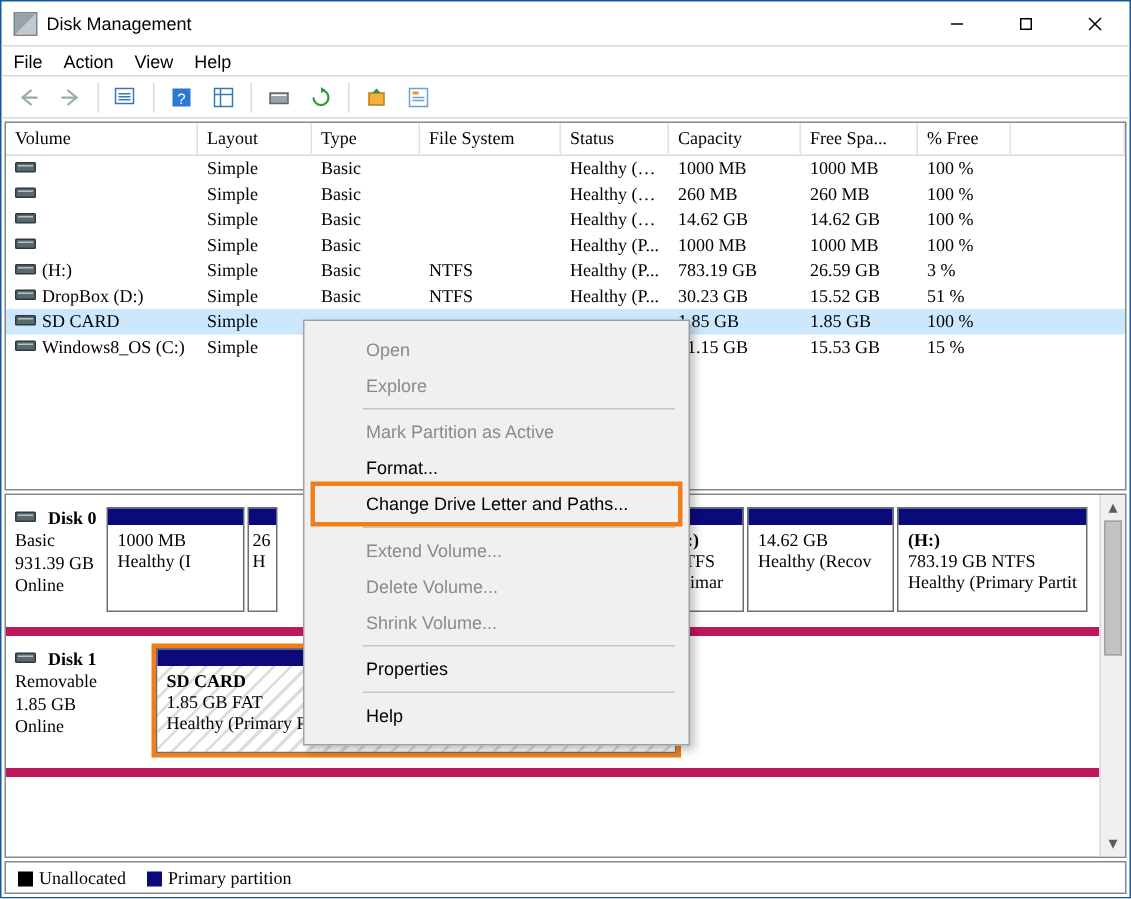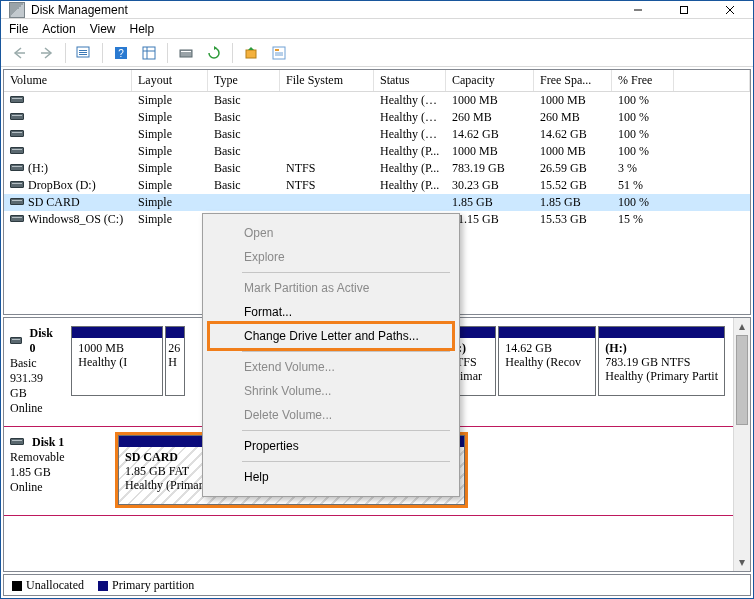--- a/index.html
+++ b/index.html
@@ -1,18 +1,18 @@
 <!DOCTYPE html>
 <html><head>
 <meta charset="utf-8">
 <style>
   * { box-sizing: border-box; }
   html, body { margin:0; padding:0; font-family: "Segoe UI", Tahoma, sans-serif; font-size:12px; color:#000; background:#fff; }
   .window { width:754px; height:599px; border:1px solid #18569c; position:relative; background:#fff; display:flex; flex-direction:column; }
-  .titlebar { height:18px; display:flex; align-items:center; border-bottom:1px solid #d9d9d9; }
+  .titlebar { height:30px; display:flex; align-items:center; border-bottom:1px solid #d9d9d9; }
   .titlebar .ticon { width:16px; height:16px; margin:0 6px 0 8px; background:linear-gradient(135deg,#9aa3a8 0 50%,#c2c9ce 50% 100%); border:1px solid #7a848a; }
   .titlebar .title { flex:0 0 auto; font-size:12px; }
   .titlebar .spacer { flex:1; }
   .winbtn { width:46px; height:30px; display:flex; align-items:center; justify-content:center; }
   .winbtn svg { width:10px; height:10px; }
   .menubar { height:20px; display:flex; align-items:center; gap:14px; padding:0 8px; border-bottom:1px solid #d9d9d9; }
   .menubar .mi { cursor:default; }
   .toolbar { height:28px; display:flex; align-items:center; gap:4px; padding:0 6px; border-bottom:1px solid #d9d9d9; }
   .tbtn { width:24px; height:22px; display:flex; align-items:center; justify-content:center; border:1px solid transparent; }
   .tsep { width:1px; height:20px; background:#d9d9d9; margin:0 2px; }
@@ -24,21 +24,21 @@
   .c-vol{width:128px;} .c-lay{width:76px;} .c-typ{width:72px;} .c-fs{width:94px;} .c-st{width:72px;} .c-cap{width:88px;} .c-fsz{width:78px;} .c-pf{width:62px;} .c-rest{flex:1;}
   .vol-rows { }
   .vrow { display:flex; height:17px; align-items:center; }
   .vrow.selected { background:#cce8ff; }
   .vc { padding:0 6px; overflow:hidden; text-overflow:ellipsis; white-space:nowrap; }
   .disk-icon { display:inline-block; width:14px; height:7px; background:#5a686f; border:1px solid #2d3a40; border-radius:1px; margin-right:4px; position:relative; top:-1px;}
   .disk-icon::after{content:"";position:absolute;top:1px;left:1px;right:1px;height:1px;background:#b6c0c5;}
   
   .gfx-pane { flex:1; border:1px solid #828790; margin:0 2px 2px 2px; background:#fff; position:relative; overflow:hidden; display:flex; }
   .gfx-scroll { flex:1; overflow:hidden; }
-  .disk-row { display:flex; align-items:stretch; border-bottom:1px solid #be185d; padding:8px 8px 10px 6px; gap:16px;justify-content:flex-end; }
+  .disk-row { display:flex; align-items:stretch; border-bottom:6px solid #be185d; padding:8px 8px 10px 6px; gap:2px;justify-content:flex-end; }
   .disk-info { width:92px; }
   .disk-info .dlabel { display:flex; align-items:center; gap:4px; font-weight:bold; }
   .part-strip { flex:1; display:flex; gap:2px; height:70px; }
   .part { border:1px solid #6b6f73; display:flex; flex-direction:column; }
   .part .pbar { height:11px; background:#0a0a7a; }
   .part .pbody { flex:1; padding:3px 6px; font-size:12px; line-height:14px; overflow:hidden; white-space:nowrap; }
   .part .pbody .pn { font-weight:bold; }
   .highlight-orange { outline:3px solid #f17e1a; outline-offset:0; }
   .hatched .pbody { background:repeating-linear-gradient(135deg,#fff 0 6px,#dedede 6px 8px); }
   .sb { width:17px; background:#f0f0f0; border-left:1px solid #d9d9d9; position:relative; }
@@ -349,20 +349,20 @@
   <div class="ctx">
     <div class="gutter"></div>
     <div class="ci disabled">Open</div>
     <div class="ci disabled">Explore</div>
     <div class="sep"></div>
     <div class="ci disabled">Mark Partition as Active</div>
     <div class="ci">Format...</div>
     <div class="ci hl">Change Drive Letter and Paths...</div>
     <div class="sep"></div>
     <div class="ci disabled">Extend Volume...</div>
+    <div class="ci disabled">Delete Volume...</div>
     <div class="ci disabled">Shrink Volume...</div>
-    <div class="ci disabled">Delete Volume...</div>
     <div class="sep"></div>
     <div class="ci">Properties</div>
     <div class="sep"></div>
     <div class="ci">Help</div>
   </div>
 </div>
 
 </body></html>

